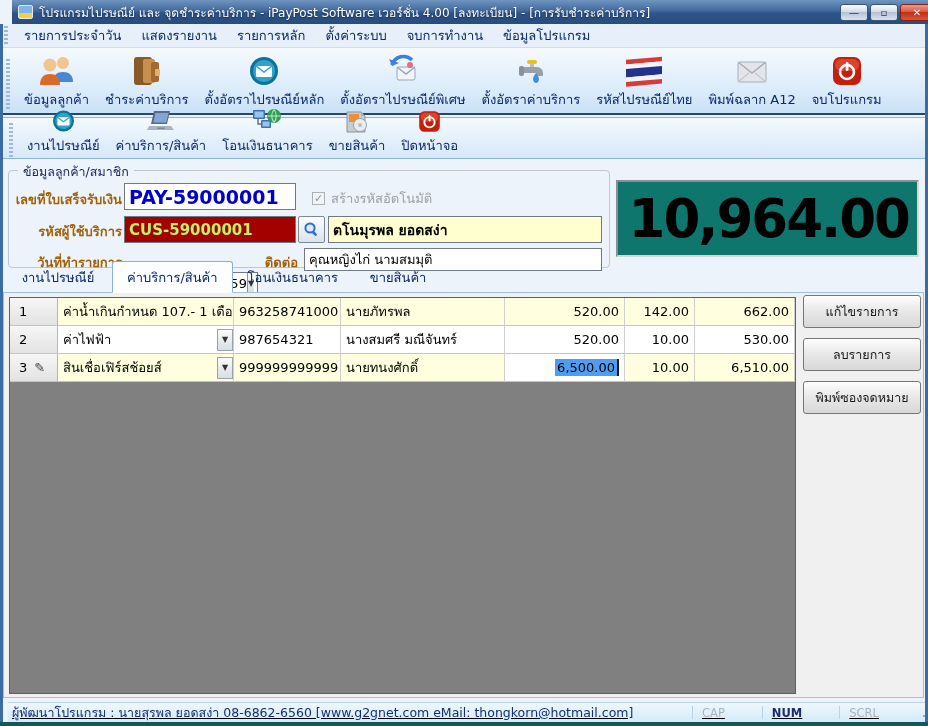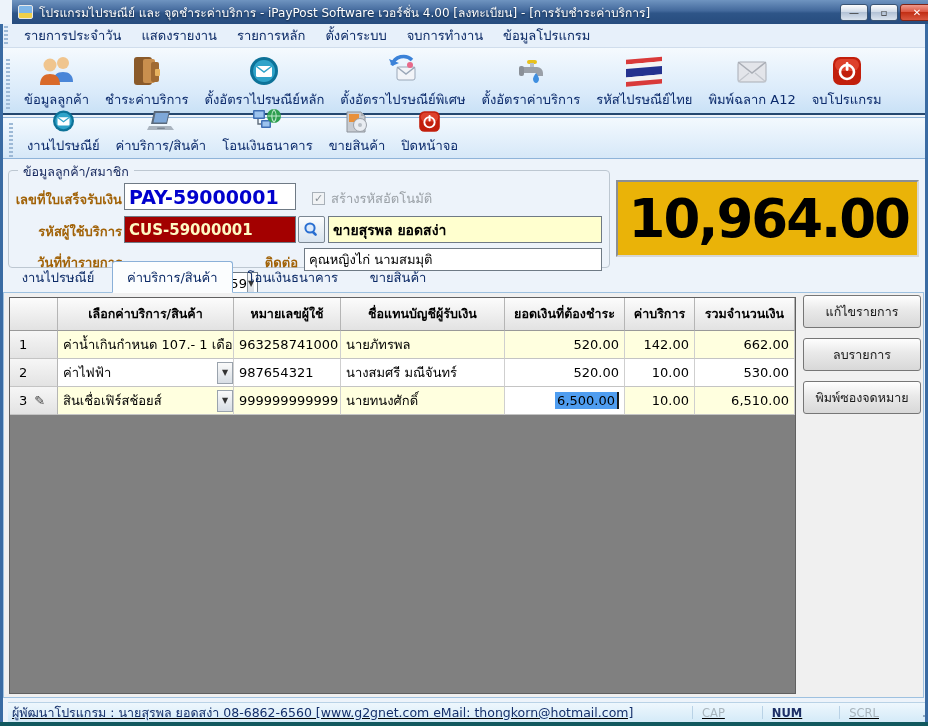--- a/index.html
+++ b/index.html
@@ -45,36 +45,36 @@
   
   .main { position:absolute; left:0; top:161px; width:928px; height:541px; background:#edf3fa; }
   .groupbox { position:absolute; left:8px; top:9px; width:602px; height:98px;
     border:1px solid #bdc7d1; border-radius:4px; }
   .group-title { position:absolute; left:18px; top:1px; background:#edf3fa; padding:0 5px;
     color:#14265c; font-size:12.5px; }
   .flabel { position:absolute; left:2px; width:120px; text-align:right; font-weight:bold; color:#a16207; }
   .field { position:absolute; border:1px solid #6f7a85; background:#fff; display:flex; align-items:center;
     padding:0 4px; overflow:hidden; white-space:nowrap; }
   .receipt { left:124px; top:22px; width:172px; height:27px; color:#0000cd; font-weight:bold; font-size:19px; }
-  .cuscode { left:124px; top:55px; width:172px; height:27px; background:#a30000; color:#fef9c3;
+  .cuscode { left:124px; top:55px; width:172px; height:27px; background:#a30000; color:#bef264;
     font-weight:bold; font-size:15px; }
   .namefld { left:328px; top:55px; width:274px; height:27px; background:#ffffcf; font-weight:bold; font-size:14px; }
   .datefld { left:124px; top:87px; width:134px; height:23px; padding-right:12px; justify-content:space-between;margin-top:24px; }
   .contactfld { left:304px; top:87px; width:298px; height:23px; }
   .combo-btn { width:17px; height:100%; border-left:1px solid #8a949e;
     background:linear-gradient(#fafafa,#d7dde4); display:flex; align-items:center; justify-content:center;
     font-size:8px; color:#333; }
   .searchbtn { position:absolute; left:298px; top:55px; width:27px; height:27px;
     border:1px solid #7b8793; border-radius:2px; background:linear-gradient(#fcfdfe,#d9e4ef);
     display:flex; align-items:center; justify-content:center; }
   .checkrow { position:absolute; left:312px; top:27px; display:flex; align-items:center; gap:6px; }
   .chk { width:13px; height:13px; border:1px solid #a9b1b9; background:#f1f3f5; color:#8b9298;
     font-size:11px; line-height:11px; text-align:center; }
   .chk-lb { color:#9aa0a6; }
-  .total-panel { position:absolute; left:616px; top:19px; width:303px; height:77px; background:#eab308;
+  .total-panel { position:absolute; left:616px; top:19px; width:303px; height:77px; background:#0f766e;
     border:2px solid; border-color:#8b8f94 #d6d6d6 #d6d6d6 #8b8f94;
     display:flex; align-items:center; justify-content:flex-end; padding-right:8px; }
   .total-text { font-size:53px; font-weight:bold; color:#000; letter-spacing:-2px; }
 
   
   .tabstrip { position:absolute; left:4px; top:105px; height:27px; display:flex; align-items:flex-end; }
   .tab { padding:4px 14px 4px; color:#0c2a66; border:1px solid transparent; white-space:nowrap;
     min-width:108px; text-align:center; }
   .tab.active { background:#fbfdfe; border:1px solid #8ab0d8; border-bottom:1px solid #fbfdfe;
     border-radius:3px 3px 0 0; position:relative; z-index:2; padding-top:5px; }
@@ -340,21 +340,21 @@
     </div>
 
     <div class="flabel" style="top:60px">รหัสผู้ใช้บริการ</div>
     <div class="field cuscode">CUS-59000001</div>
     <div class="searchbtn">
       <svg width="17" height="17" viewBox="0 0 17 17">
         <circle cx="7" cy="7" r="4.6" stroke="#2a6fd1" stroke-width="2" fill="#dceafb"></circle>
         <rect x="10.2" y="9.4" width="6" height="2.6" rx="1.3" transform="rotate(45 10.2 9.4)" fill="#2a6fd1"></rect>
       </svg>
     </div>
-    <div class="field namefld">ขายสุรพล ยอดสง่า</div>
+    <div class="field namefld">ตโนมุรพล ยอดสง่า</div>
 
     <div class="flabel" style="top:91px">วันที่ทำรายการ</div>
     <div class="field datefld">
       <span style="padding-left:4px">16  กรกฎาคม  2559</span>
       <span class="combo-btn">▼</span>
     </div>
     <div class="flabel" style="left:234px;top:91px;width:64px">ติดต่อ</div>
     <div class="field contactfld">คุณหญิงไก่ นามสมมุติ</div>
 
     <div class="total-panel">
@@ -364,29 +364,20 @@
     <div class="tabstrip">
       <div class="tab">งานไปรษณีย์</div>
       <div class="tab active">ค่าบริการ/สินค้า</div>
       <div class="tab">โอนเงินธนาคาร</div>
       <div class="tab" style="min-width:90px">ขายสินค้า</div>
     </div>
 
     <div class="content">
 
       <div class="grid">
-        <div class="grow">
-          <div class="hcell"></div>
-          <div class="hcell">เลือกค่าบริการ/สินค้า</div>
-          <div class="hcell">หมายเลขผู้ใช้</div>
-          <div class="hcell">ชื่อแทนบัญชีผู้รับเงิน</div>
-          <div class="hcell">ยอดเงินที่ต้องชำระ</div>
-          <div class="hcell">ค่าบริการ</div>
-          <div class="hcell">รวมจำนวนเงิน</div>
-        </div>
 
         <div class="grow r-yellow">
           <div class="dcell rowhdr">
               <span>1</span>
             </div>
           <div class="dcell svc">
             <span>ค่าน้ำเกินกำหนด 107.- 1 เดือน</span>
 
           </div>
           <div class="dcell">963258741000</div>

